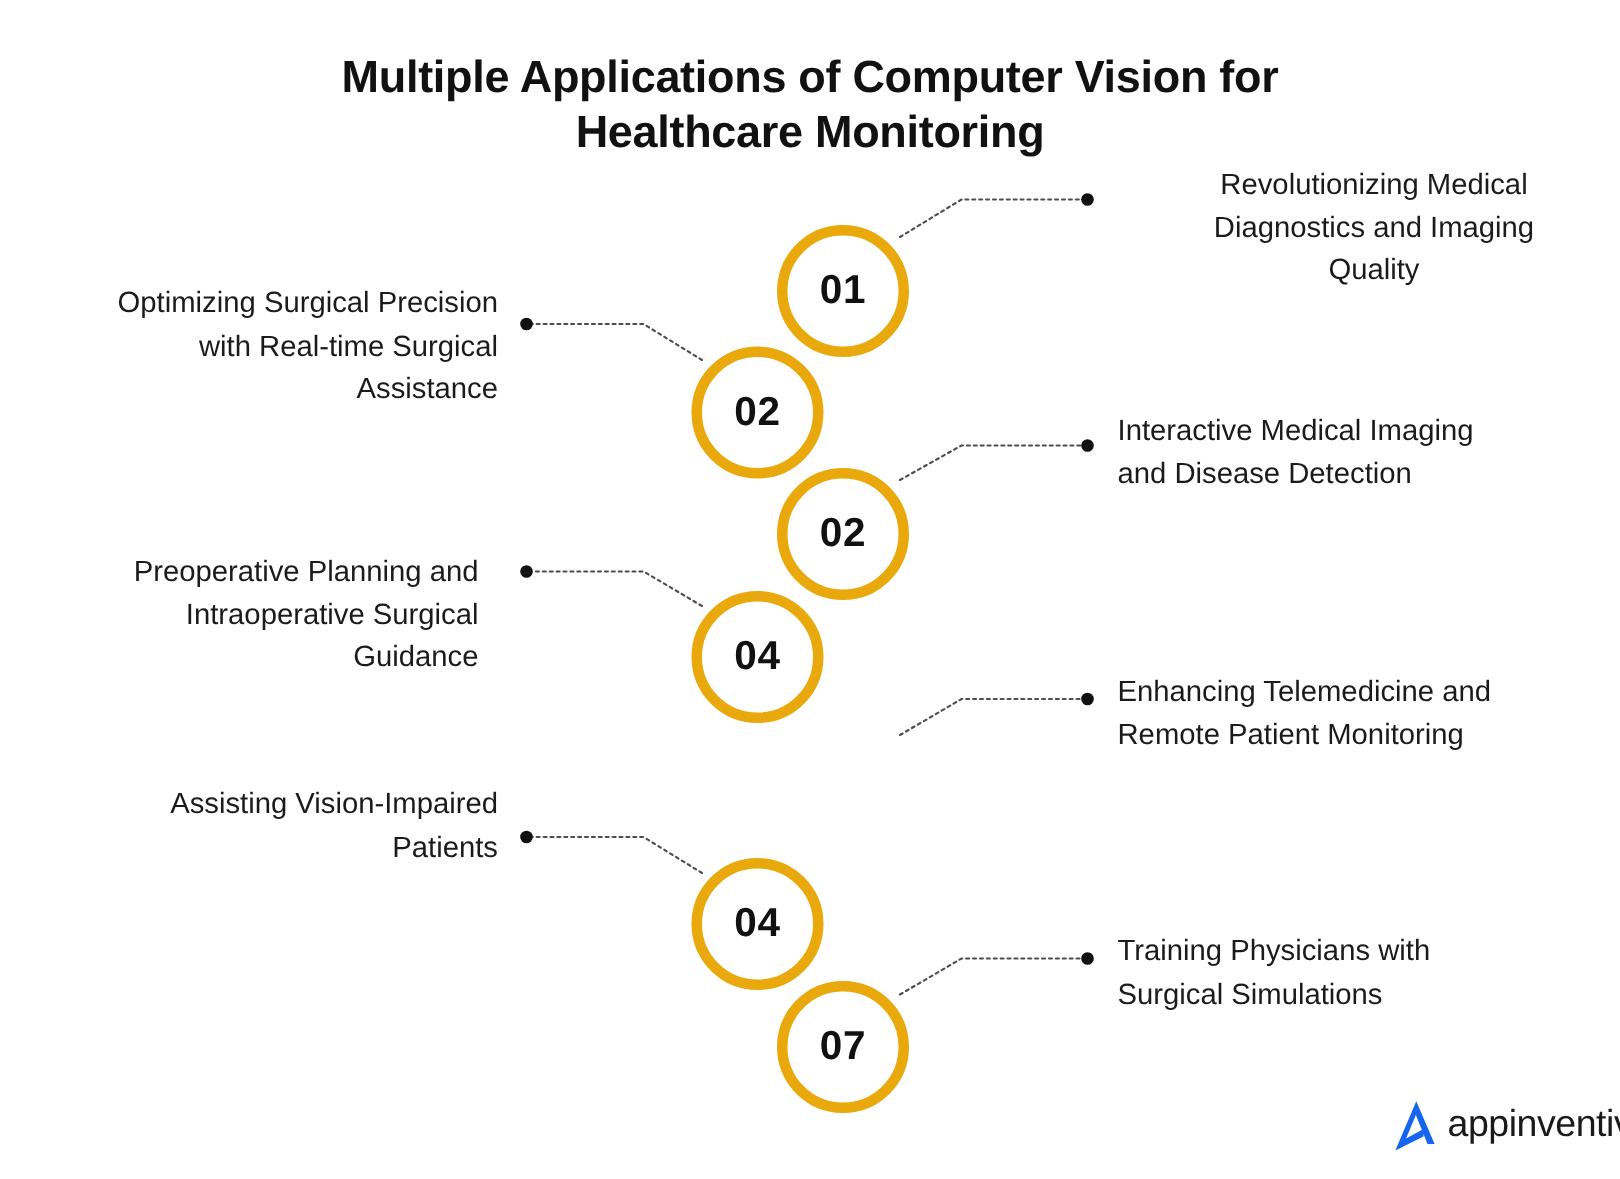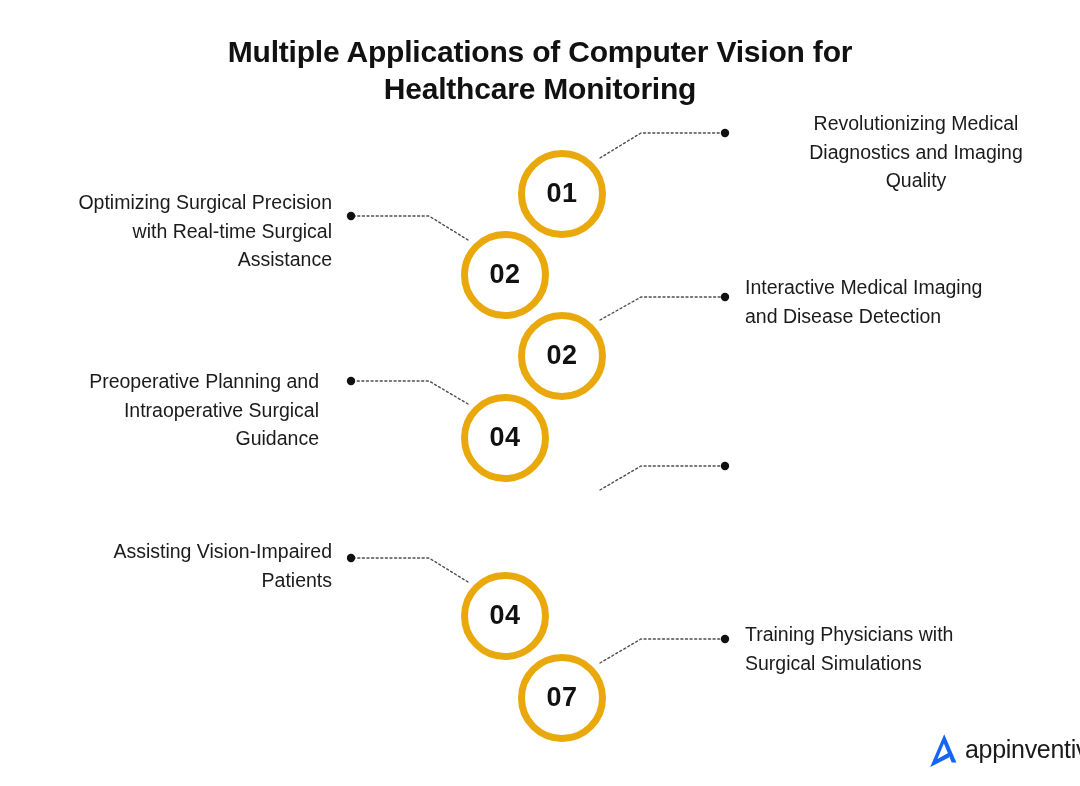--- a/index.html
+++ b/index.html
@@ -147,22 +147,23 @@
   </div>
 
   <div class="label right" style="left:781px; top:109px;text-align:center;">Revolutionizing Medical Diagnostics and Imaging Quality</div>
 
   <div class="label left" style="left:62px; top:188px;">Optimizing Surgical Precision with Real-time Surgical Assistance</div>
 
   <div class="label right" style="left:745px; top:273px;">Interactive Medical Imaging and Disease Detection</div>
 
   <div class="label left" style="left:49px; top:367px;text-align:right;">Preoperative Planning and Intraoperative Surgical Guidance</div>
 
+  <div class="label right" style="left:745px; top:447px;">Enhancing Telemedicine and Remote Patient Monitoring</div>
 
-  <div class="label left" style="left:62px; top:537px;text-align:right;">Assisting Vision-Impaired Patients</div>
+  <div class="label left" style="left:62px; top:522px;text-align:right;">Assisting Vision-Impaired Patients</div>
 
   <div class="label right" style="left:745px; top:620px;">Training Physicians with Surgical Simulations</div>
 
   <div id="logo">
     <svg width="38" height="36" viewBox="0 0 38 36" xmlns="http://www.w3.org/2000/svg">
       <path d="M19.2 3.2 L31.4 31.6 L26.7 31.6 L18.9 12.4 L12.4 28.0 L24.0 21.6 L24.0 26.6 L5.2 36.0 Z" fill="#1565F0"></path>
     </svg>
     <span id="logo-text">appinventiv</span>
   </div>
 

